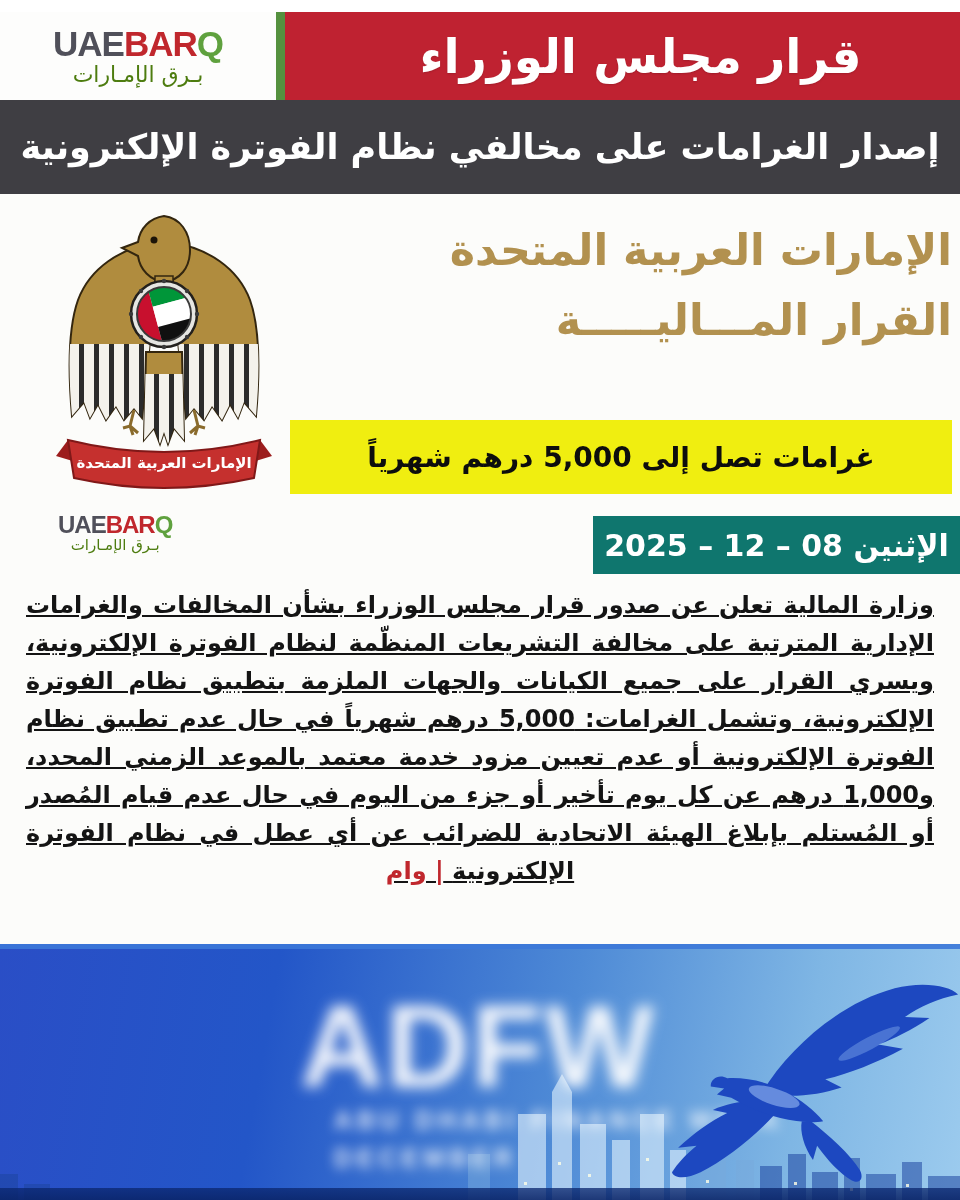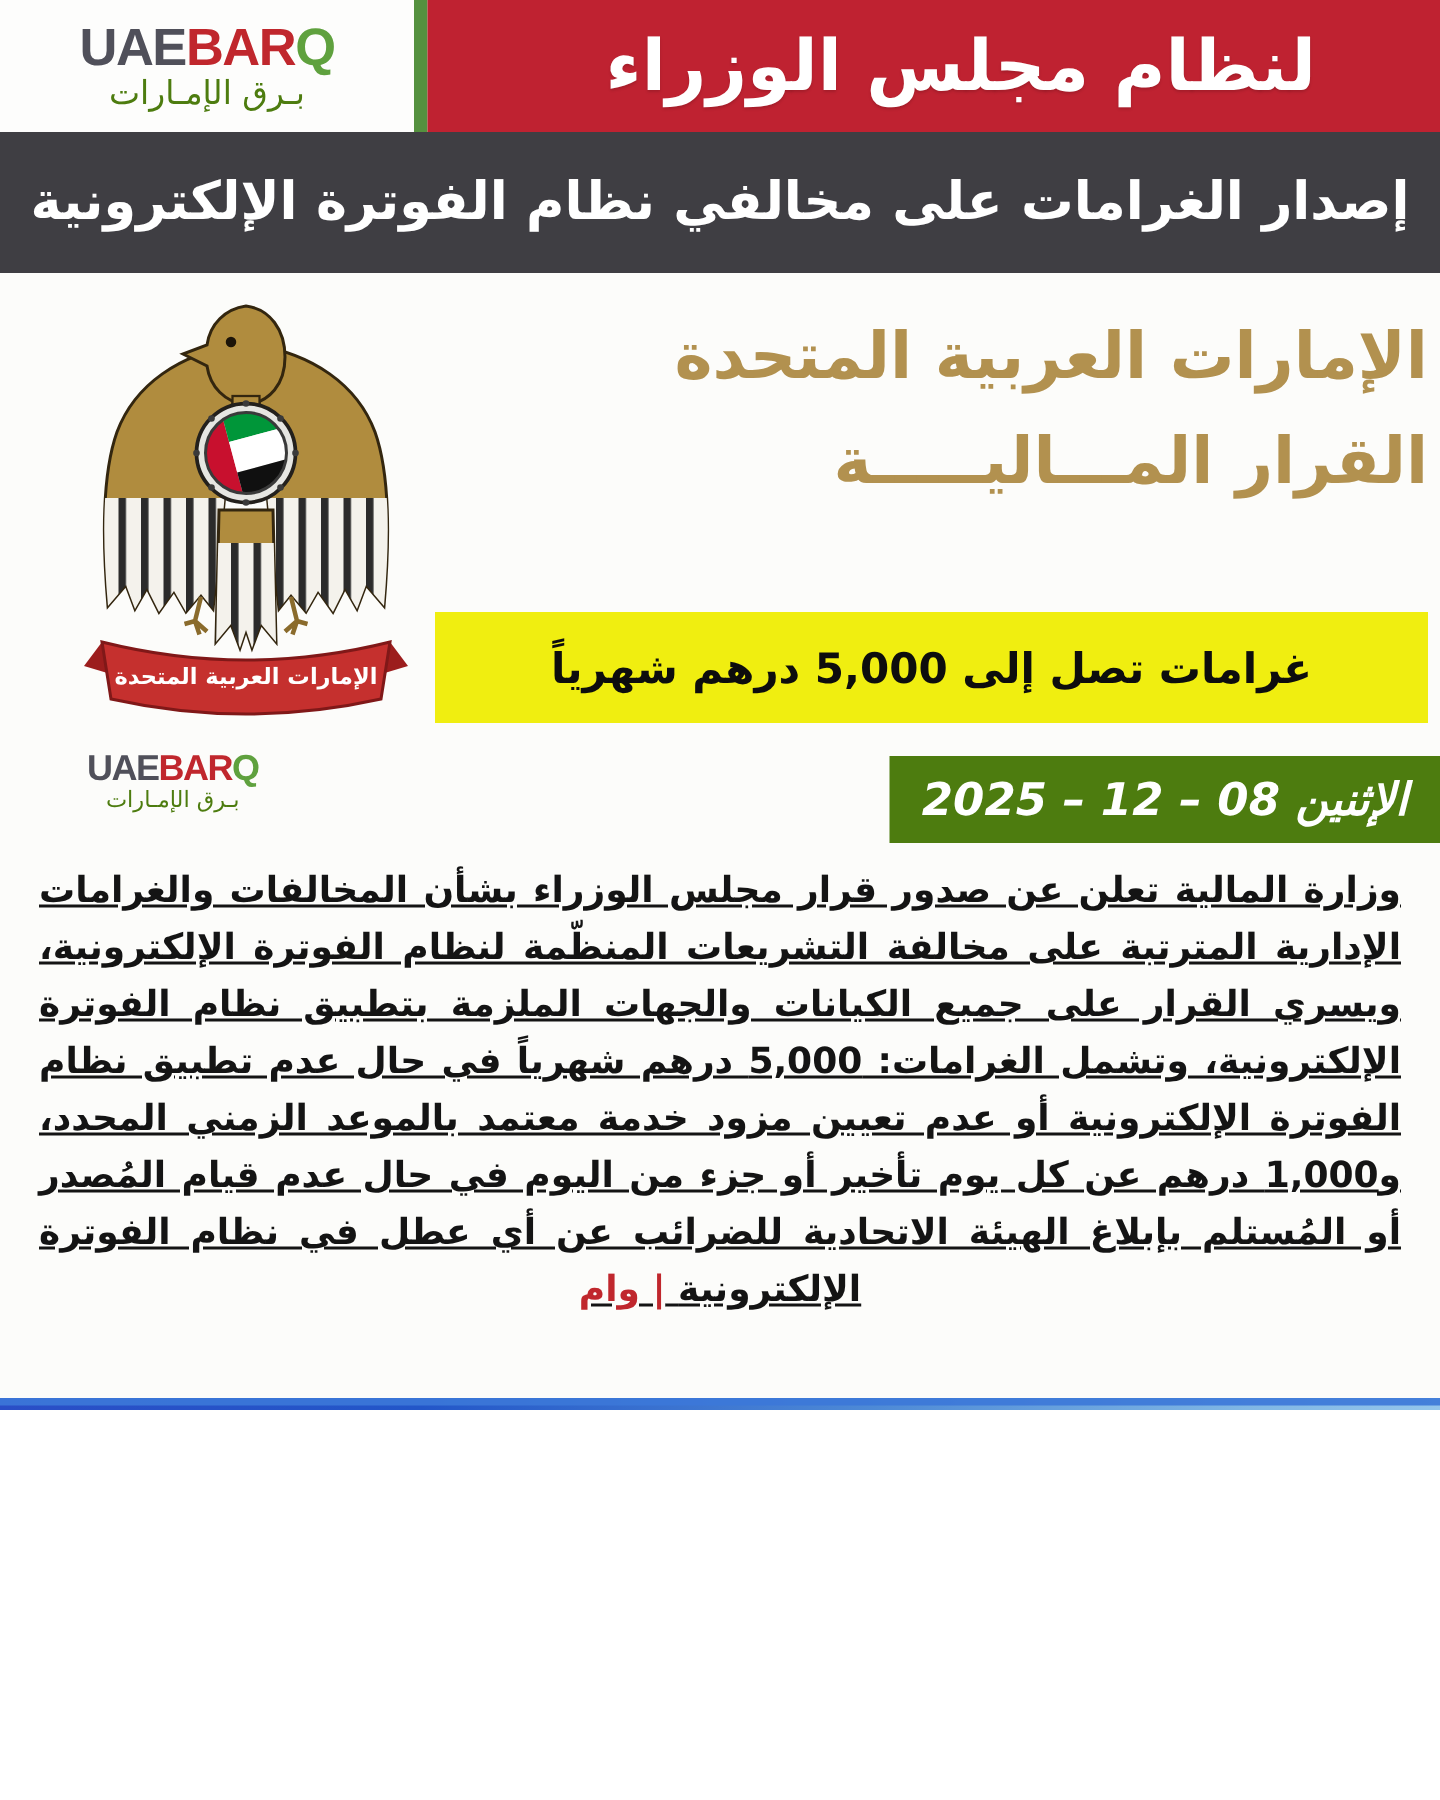--- a/index.html
+++ b/index.html
@@ -1,18 +1,18 @@
 <!DOCTYPE html>
 <html lang="ar"><head>
 <meta charset="utf-8">
 <style>
   html,body{margin:0;padding:0;background:#ffffff;}
   *{box-sizing:border-box;}
   .card{
-    position:relative;width:960px;height:940px;margin:0 auto;
+    position:relative;width:960px;height:1188px;margin:12px auto;
     background:#fcfcfa;overflow:hidden;
     font-family:"DejaVu Sans", sans-serif;
   }
   
   .topbar{display:flex;height:88px;width:100%;}
   .logo-box{width:276px;background:#fdfdfc;display:flex;align-items:center;justify-content:center;}
   .green-stripe{width:9px;background:#55913f;}
   .red-banner{flex:1;background:#bf2231;display:flex;align-items:center;justify-content:center;}
   .red-banner h1{
     margin:0;color:#fff;font-size:47px;font-weight:bold;direction:rtl;
@@ -40,22 +40,22 @@
     font-size:43px;line-height:1.62;
   }
   .highlight{
     position:absolute;left:290px;top:226px;width:662px;height:74px;
     background:#f0ee10;color:#0d0d0d;font-weight:bold;font-size:28px;
     direction:rtl;display:flex;align-items:center;justify-content:center;
   }
   .small-logo-wrap{position:absolute;left:58px;top:318px;}
   .date-banner{
     position:absolute;left:593px;top:322px;width:367px;height:58px;
-    background:#4d7c0f;color:#fff;font-weight:bold;font-size:30px;direction:rtl;
-    display:flex;align-items:center;justify-content:center;font-style:italic;
+    background:#0f766e;color:#fff;font-weight:bold;font-size:30px;direction:rtl;
+    display:flex;align-items:center;justify-content:center;
   }
   .body-text{
     position:absolute;left:26px;right:26px;top:392px;margin:0;
     direction:rtl;text-align:justify;text-align-last:center;
     font-size:24px;font-weight:bold;color:#141414;line-height:38px;text-decoration:underline;
   }
   .agency{color:#c0272d;}
   
   .adfw{
     position:relative;height:268px;width:100%;overflow:hidden;
@@ -86,21 +86,21 @@
 
   <header class="topbar">
     <div class="logo-box">
       <div class="logo">
         <div class="logo-latin"><span class="lg-uae">UAE</span><span class="lg-bar">BAR</span><span class="lg-q">Q</span></div>
         <div class="logo-arabic">بـرق الإمـارات</div>
       </div>
     </div>
     <div class="green-stripe"></div>
     <div class="red-banner">
-      <h1>لنظام مجلس الوزراء</h1>
+      <h1>قرار مجلس الوزراء</h1>
     </div>
   </header>
 
   <div class="subbar">
     <h2>إصدار الغرامات على مخالفي نظام الفوترة الإلكترونية</h2>
   </div>
 
   <main class="content">
 
     <svg class="emblem" viewBox="0 0 260 300" xmlns="http://www.w3.org/2000/svg">

